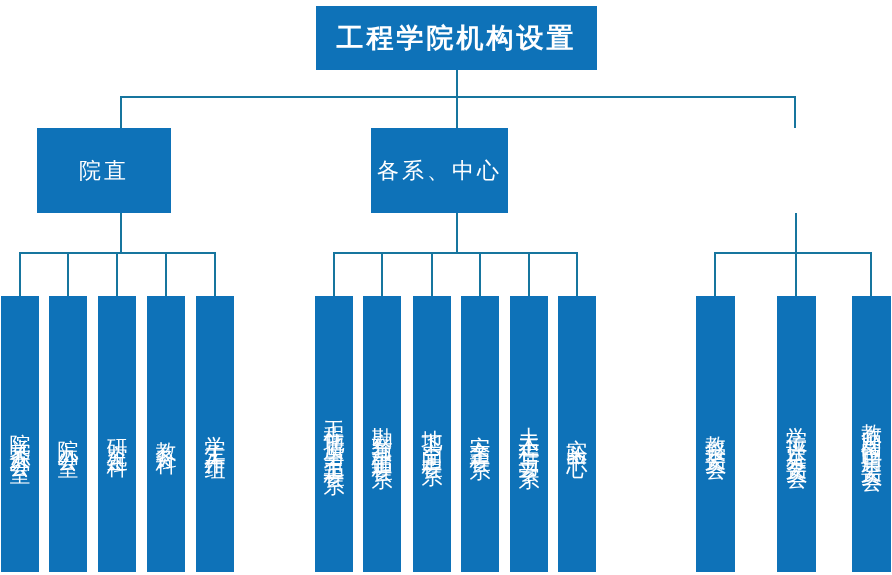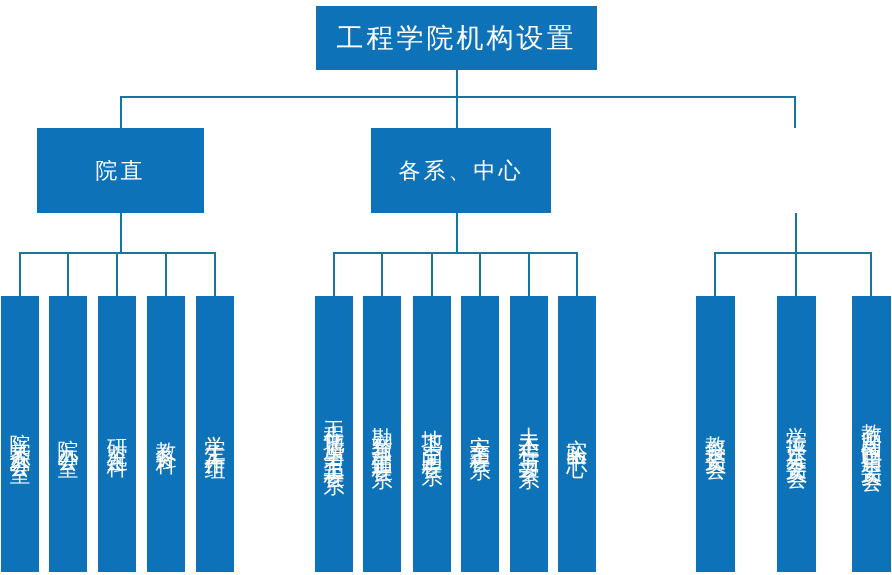--- a/index.html
+++ b/index.html
@@ -21,31 +21,31 @@
     color: #ffffff;
     display: flex;
     align-items: center;
     justify-content: center;
     box-sizing: border-box;
   }
   .title-box {
     left: 316px; top: 6px;
     width: 281px; height: 64px;
     font-size: 27px;
-    font-weight: normal;
+    font-weight: bold;
     letter-spacing: 3px;
   }
   .branch-box {
     top: 128px;
-    width: 167px; height: 85px;
+    width: 134px; height: 85px;
     font-size: 22px;
     letter-spacing: 3px;
   }
   .branch-0 { left: 37px; }
-  .branch-1 { left: 371px; width: 180px; }
+  .branch-1 { left: 371px; width: 137px; }
   .branch-2 { left: 712px; width: 168px; }
   .leaf {
     position: absolute;
     top: 296px;
     width: 38px; height: 276px;
     background: #0e72b8;
     display: flex;
     align-items: center;
     justify-content: center;
   }

